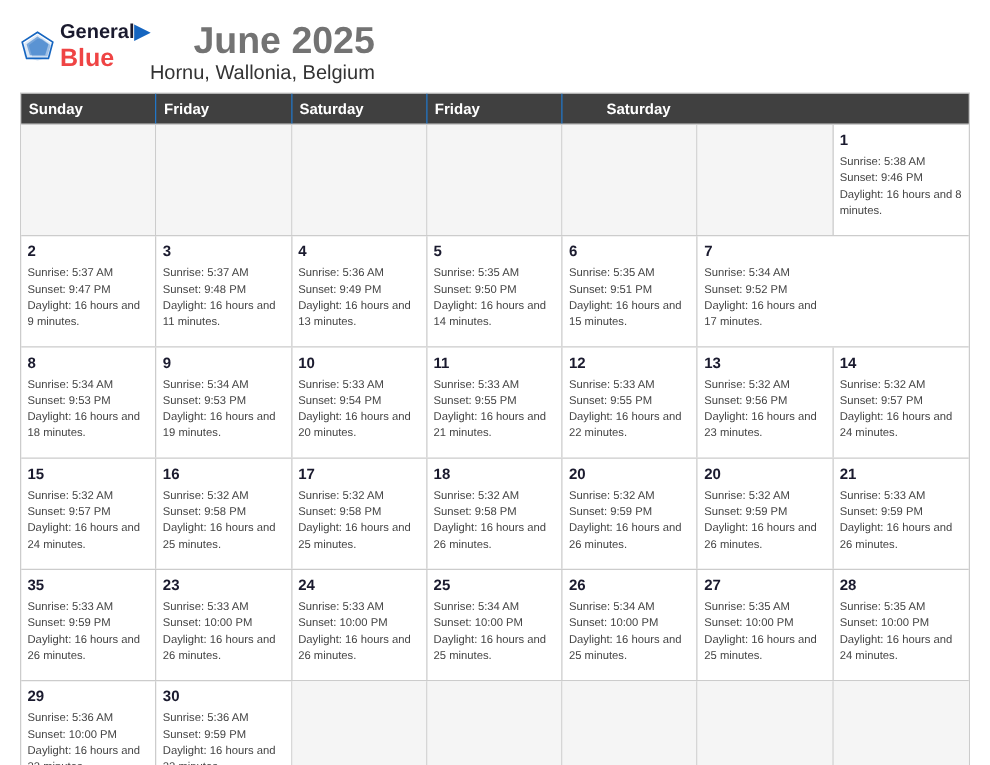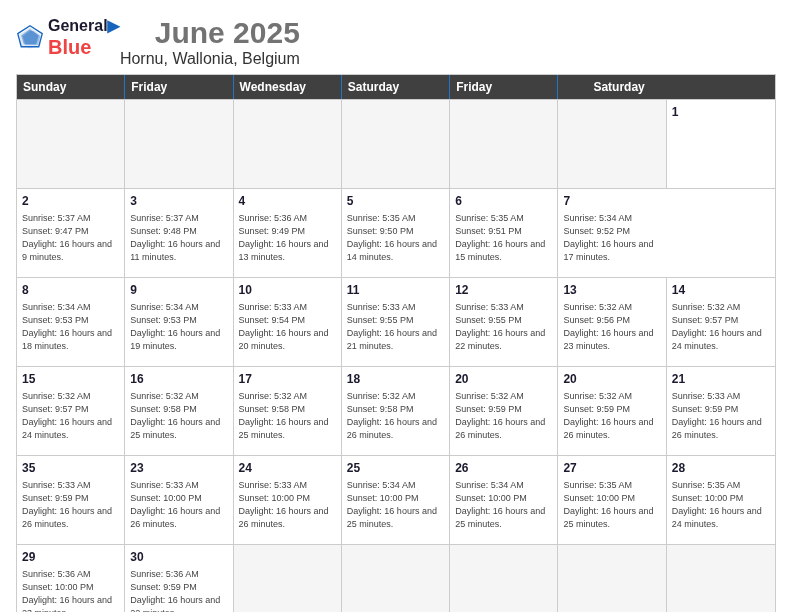--- a/index.html
+++ b/index.html
@@ -116,35 +116,35 @@
     <div class="title-block">
       <div class="main-title">June 2025</div>
       <div class="subtitle">Hornu, Wallonia, Belgium</div>
     </div>
   </div>
 
   <div class="calendar">
     <div class="cal-header-row">
     <div class="cal-header-cell">Sunday</div>
         <div class="cal-header-cell">Friday</div>
-        <div class="cal-header-cell">Wednesday</div>
         <div class="cal-header-cell">Saturday</div>
         <div class="cal-header-cell">Friday</div>
         <div class="cal-header-cell">Saturday</div>
       </div>
     <div class="cal-body">
     <div class="cal-row" style="min-height: 88px;">
           <div class="cal-cell empty"></div>
           <div class="cal-cell empty"></div>
           <div class="cal-cell empty"></div>
           <div class="cal-cell empty"></div>
           <div class="cal-cell empty"></div>
           <div class="cal-cell empty"></div>
           <div class="cal-cell">
             <span class="day-num">1</span>
+            <div class="info">Sunrise: 5:38 AM<br>Sunset: 9:46 PM<br>Daylight: 16 hours and 8 minutes.</div>
           </div>
         </div>
         <div class="cal-row" style="min-height: 88px;">
           <div class="cal-cell">
             <span class="day-num">2</span>
             <div class="info">Sunrise: 5:37 AM<br>Sunset: 9:47 PM<br>Daylight: 16 hours and 9 minutes.</div>
           </div>
           <div class="cal-cell">
             <span class="day-num">3</span>
             <div class="info">Sunrise: 5:37 AM<br>Sunset: 9:48 PM<br>Daylight: 16 hours and 11 minutes.</div>

